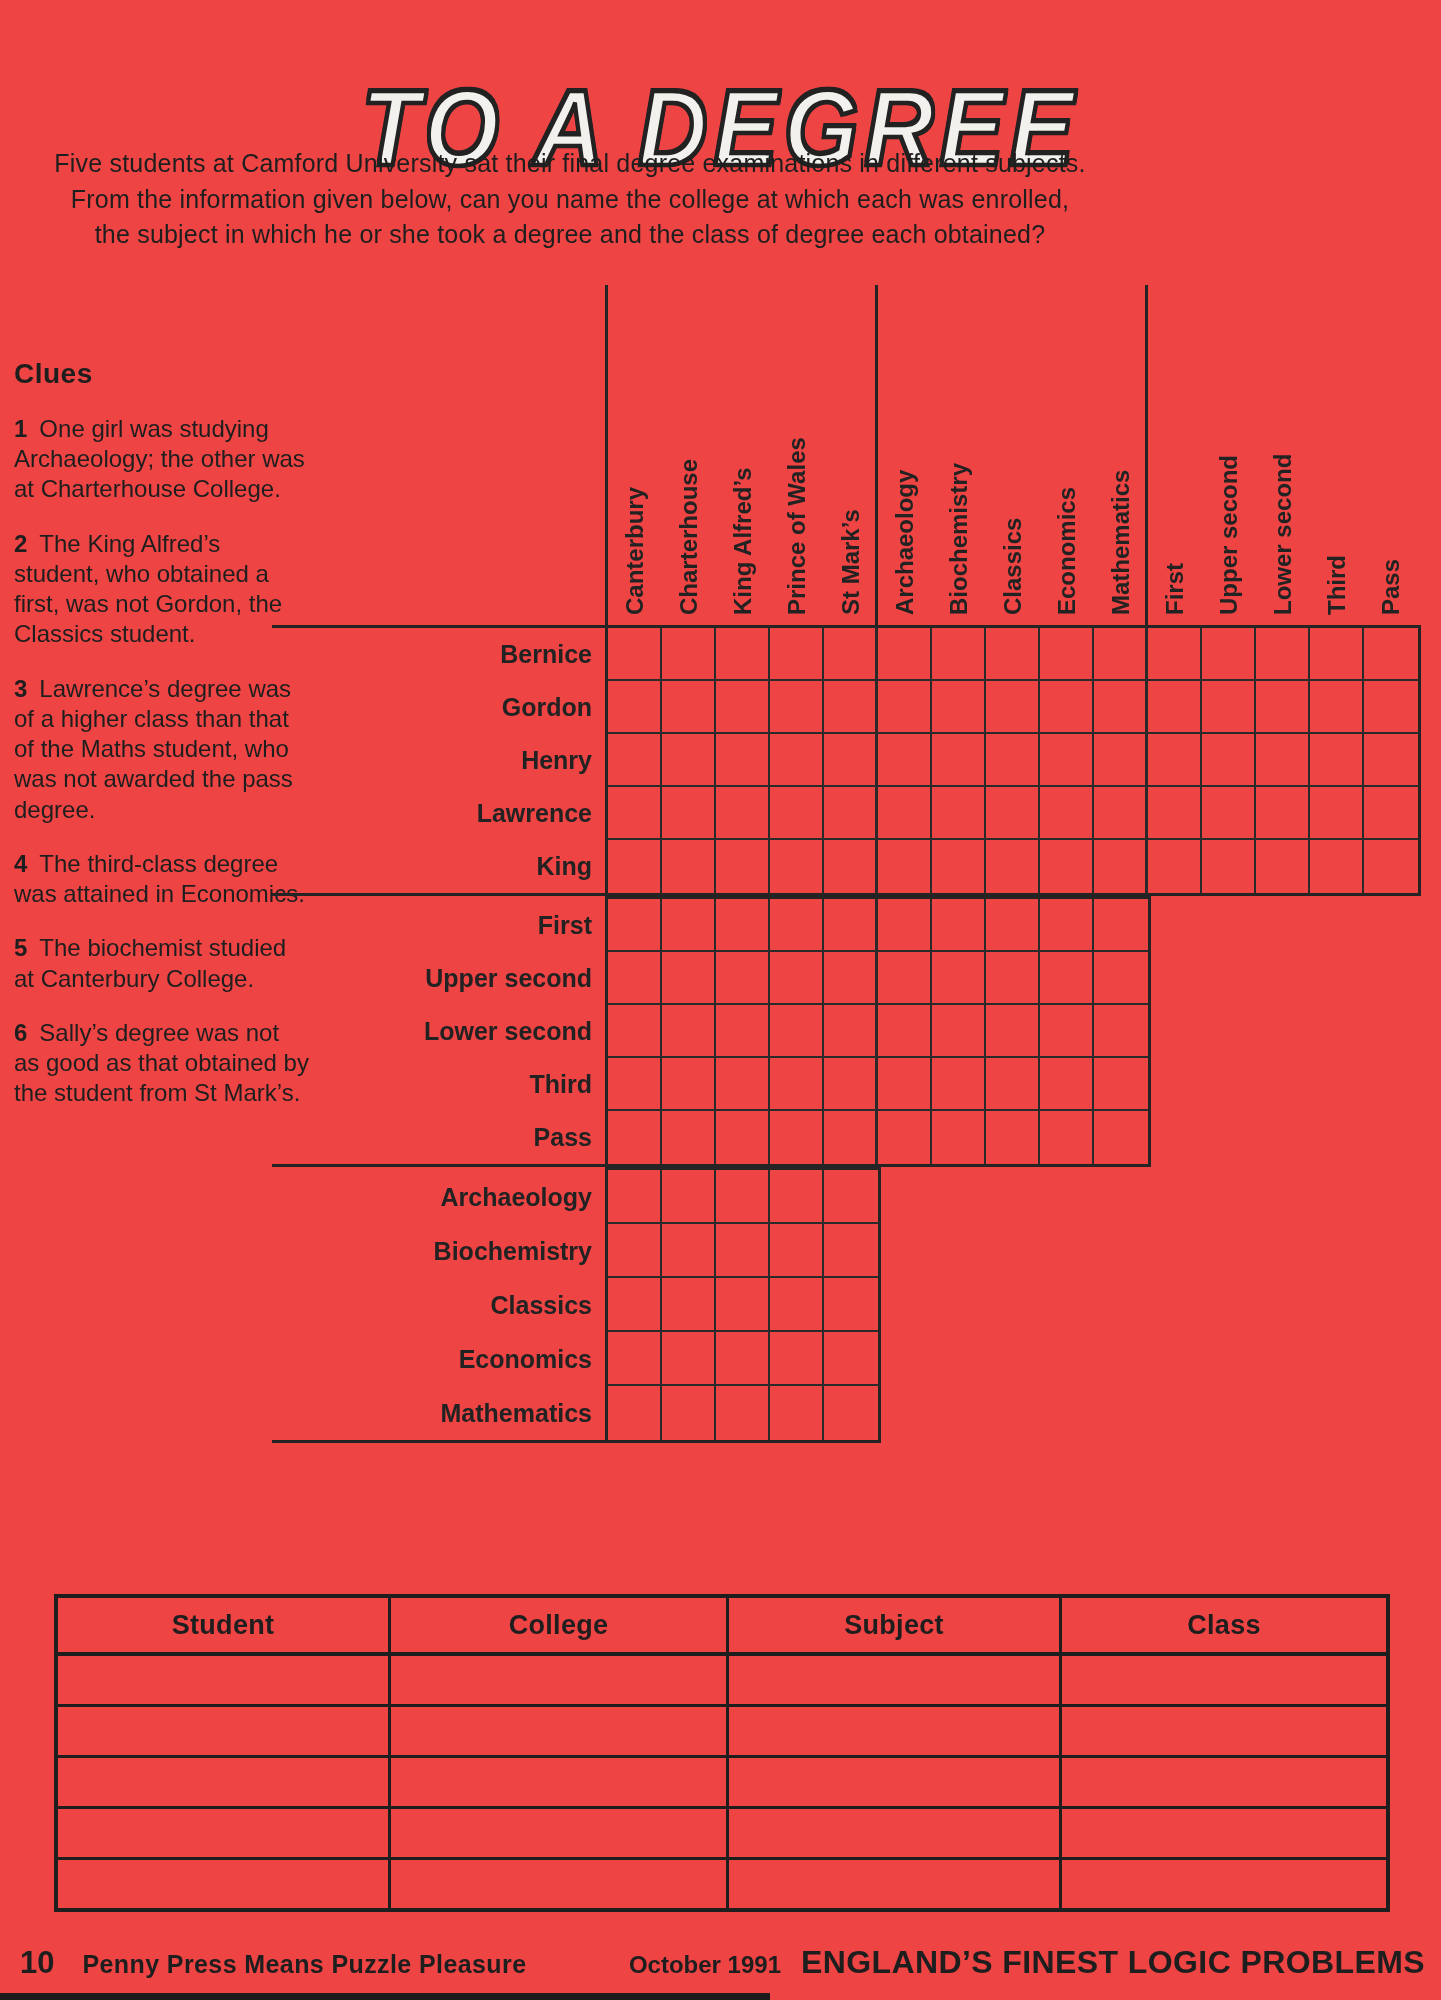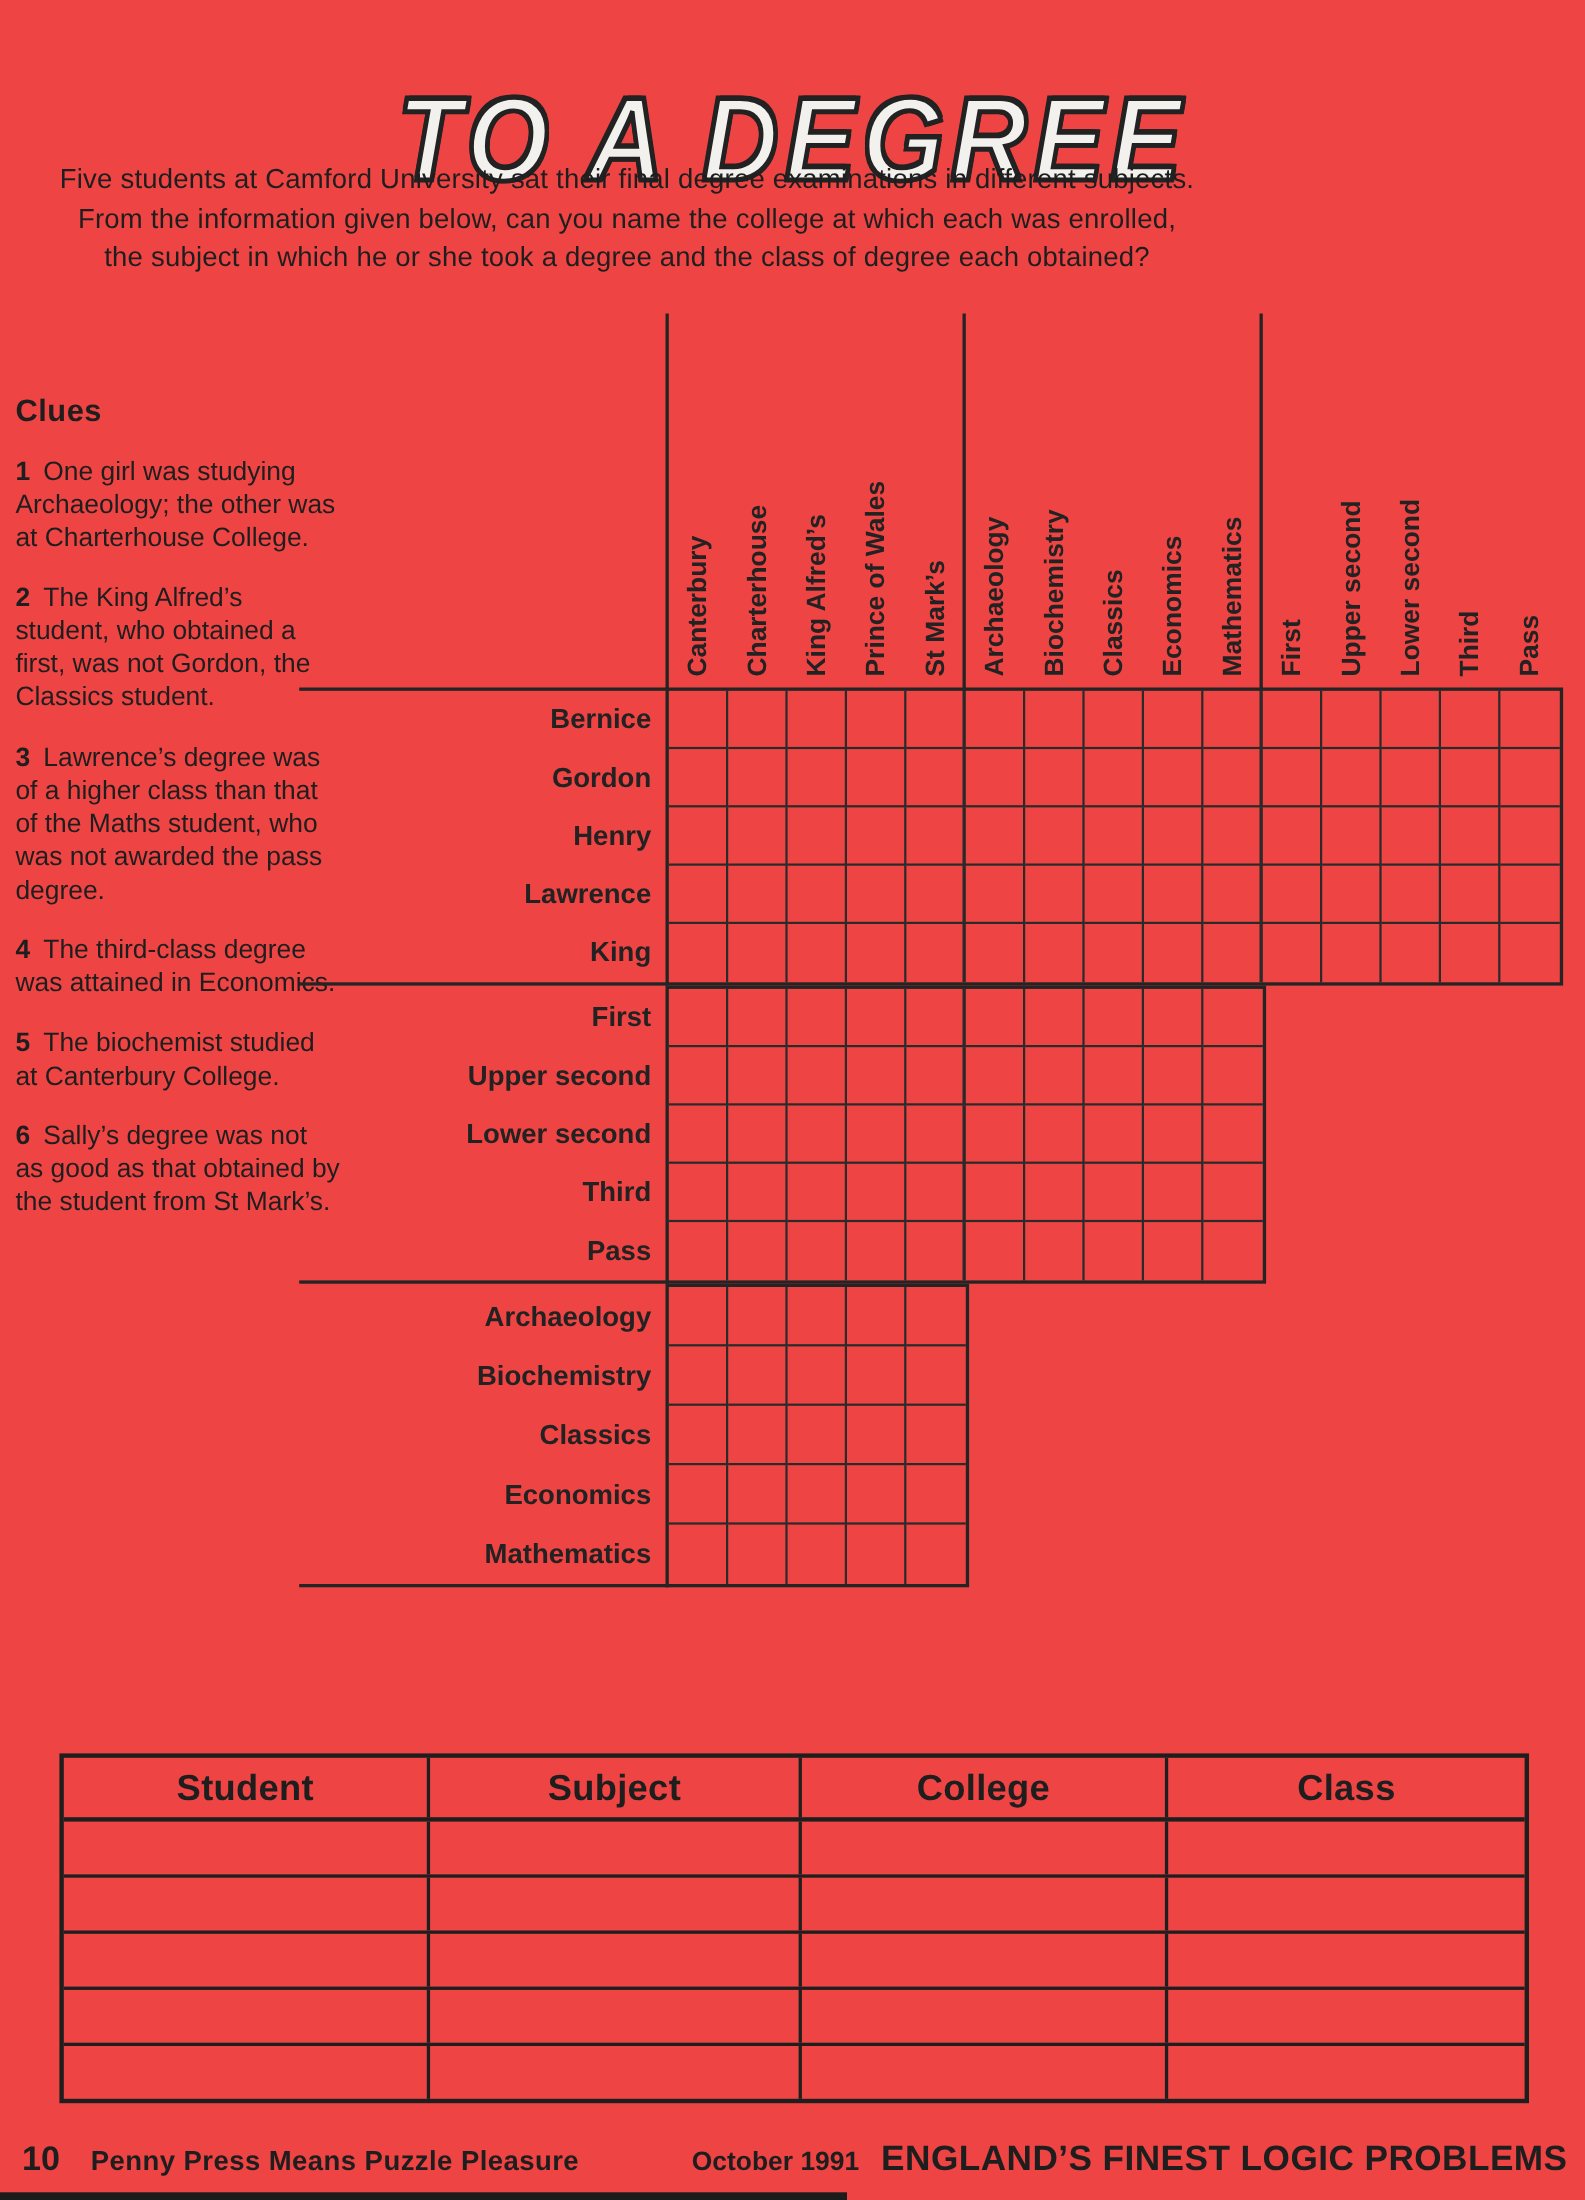--- a/index.html
+++ b/index.html
@@ -48,21 +48,21 @@
   #rA{top:628px;} #rB{top:899px;} #rC{top:1170px;}
   .rl{height:53px;display:flex;align-items:center;justify-content:flex-end;
       font-weight:700;font-size:25px;padding-right:6px;color:#222;}
   #rC .rl{height:54px;}
   
   .atable{position:absolute;left:54px;top:1594px;width:1336px;box-sizing:border-box;
           border:4px solid #1e1e1e;background:transparent;}
   .ahead{display:grid;grid-template-columns:333px 338px 333px 1fr;height:54px;
          border-bottom:4px solid #1e1e1e;}
   .hcell{display:flex;align-items:center;justify-content:center;box-sizing:border-box;
-         font-weight:700;font-size:33px;border-right:3px solid #1e1e1e;letter-spacing:.3px;}
+         font-weight:700;font-size:27px;border-right:3px solid #1e1e1e;letter-spacing:.3px;}
   .hcell.lastc{border-right:none;}
   .arow{display:grid;grid-template-columns:333px 338px 333px 1fr;height:48px;
         border-bottom:3px solid #1e1e1e;}
   .arow.lastr{border-bottom:none;}
   .acell{box-sizing:border-box;border-right:3px solid #1e1e1e;}
   .acell.lastc{border-right:none;}
   
   .footer{position:absolute;left:20px;right:16px;top:1944px;
           display:flex;justify-content:space-between;align-items:baseline;}
   .f-left{display:flex;align-items:baseline;gap:28px;}
@@ -296,22 +296,22 @@
     <div class="rl">Archaeology</div>
     <div class="rl">Biochemistry</div>
     <div class="rl">Classics</div>
     <div class="rl">Economics</div>
     <div class="rl">Mathematics</div>
   </div>
 
   <div class="atable">
     <div class="ahead">
       <div class="hcell">Student</div>
+      <div class="hcell">College</div>
       <div class="hcell">Subject</div>
-      <div class="hcell">College</div>
       <div class="hcell lastc">Class</div>
     </div>
     <div id="arows">
         <div class="arow">
           <div class="acell"></div>
           <div class="acell"></div>
           <div class="acell"></div>
           <div class="acell lastc"></div>
         </div>
         <div class="arow">

